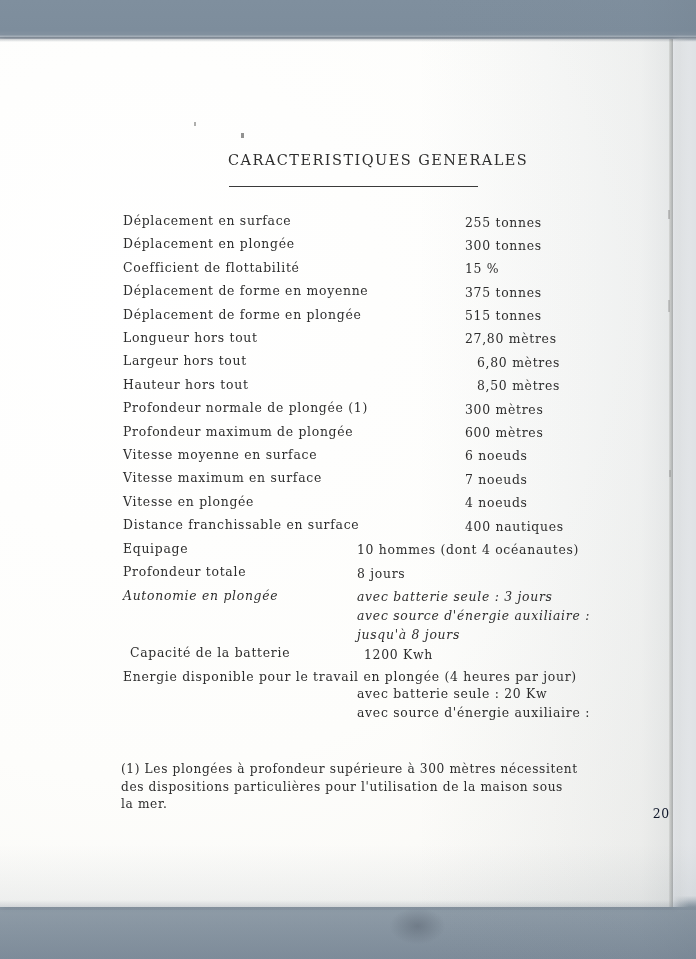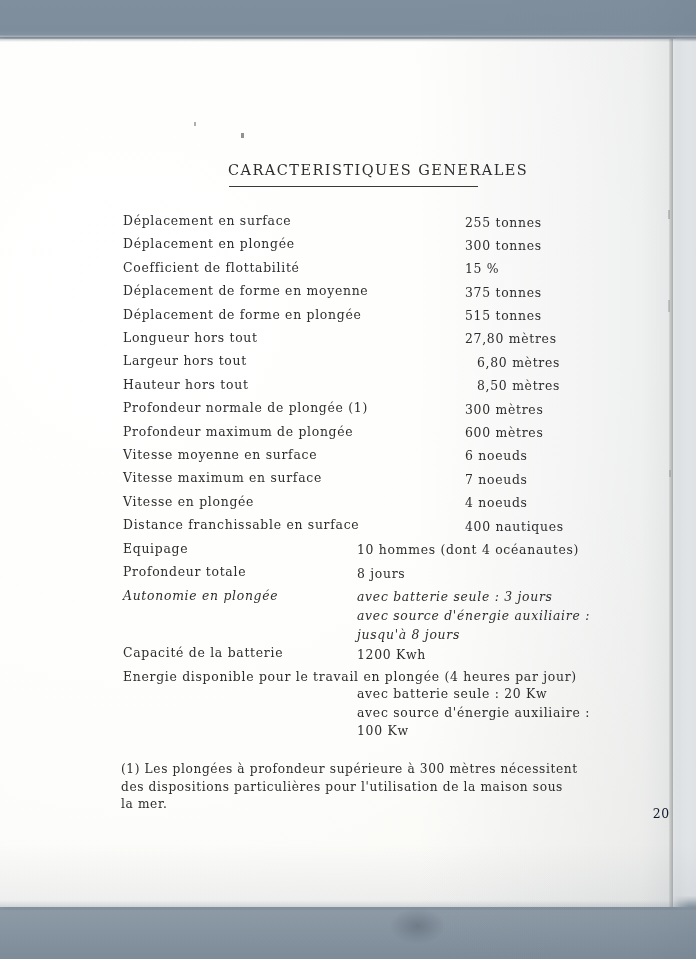--- a/index.html
+++ b/index.html
@@ -87,21 +87,21 @@
   
   .content {
     position: absolute;
     left: 0; top: 0;
     width: 673px; height: 959px;
     color: #2b2b2b;
   }
   .doc-title {
     position: absolute;
     left: 228px;
-    top: 162px;
+    top: 152px;
     font-size: 14.5px;
     letter-spacing: 1.45px;
     color: #2e2e2e;
     white-space: nowrap;
   }
   .title-rule {
     position: absolute;
     left: 229px;
     top: 186px;
     width: 249px;
@@ -298,33 +298,32 @@
 
       <div class="multi-block" style="height:57px;">
         <span class="spec-label">Autonomie en plongée</span>
         <div class="multi-value">
           <div>avec batterie seule : 3 jours</div>
           <div>avec source d'énergie auxiliaire :</div>
           <div>jusqu'à 8 jours</div>
         </div>
       </div>
 
-      <div class="spec-row col-b" style="height:24px;">
+      <div class="spec-row col-b" style="height:24px;margin-left:7px;">
         <span class="spec-label">Capacité de la batterie</span>
         <span class="spec-value">1200 Kwh</span>
       </div>
 
     </div>
 
     <div class="energy-block">
       <div class="energy-head">Energie disponible pour le travail en plongée  (4 heures par jour)</div>
       <div class="energy-lines">
         <div>avec batterie seule : 20 Kw</div>
         <div>avec source d'énergie auxiliaire :</div>
-        <div>100 Kw</div>
       </div>
     </div>
 
     <div class="footnote">
       <div>(1) Les plongées à profondeur supérieure à 300 mètres nécessitent</div>
       <div>des dispositions particulières pour l'utilisation de la maison sous</div>
       <div>la mer.</div>
     </div>
 
     <div class="page-number">20</div>

